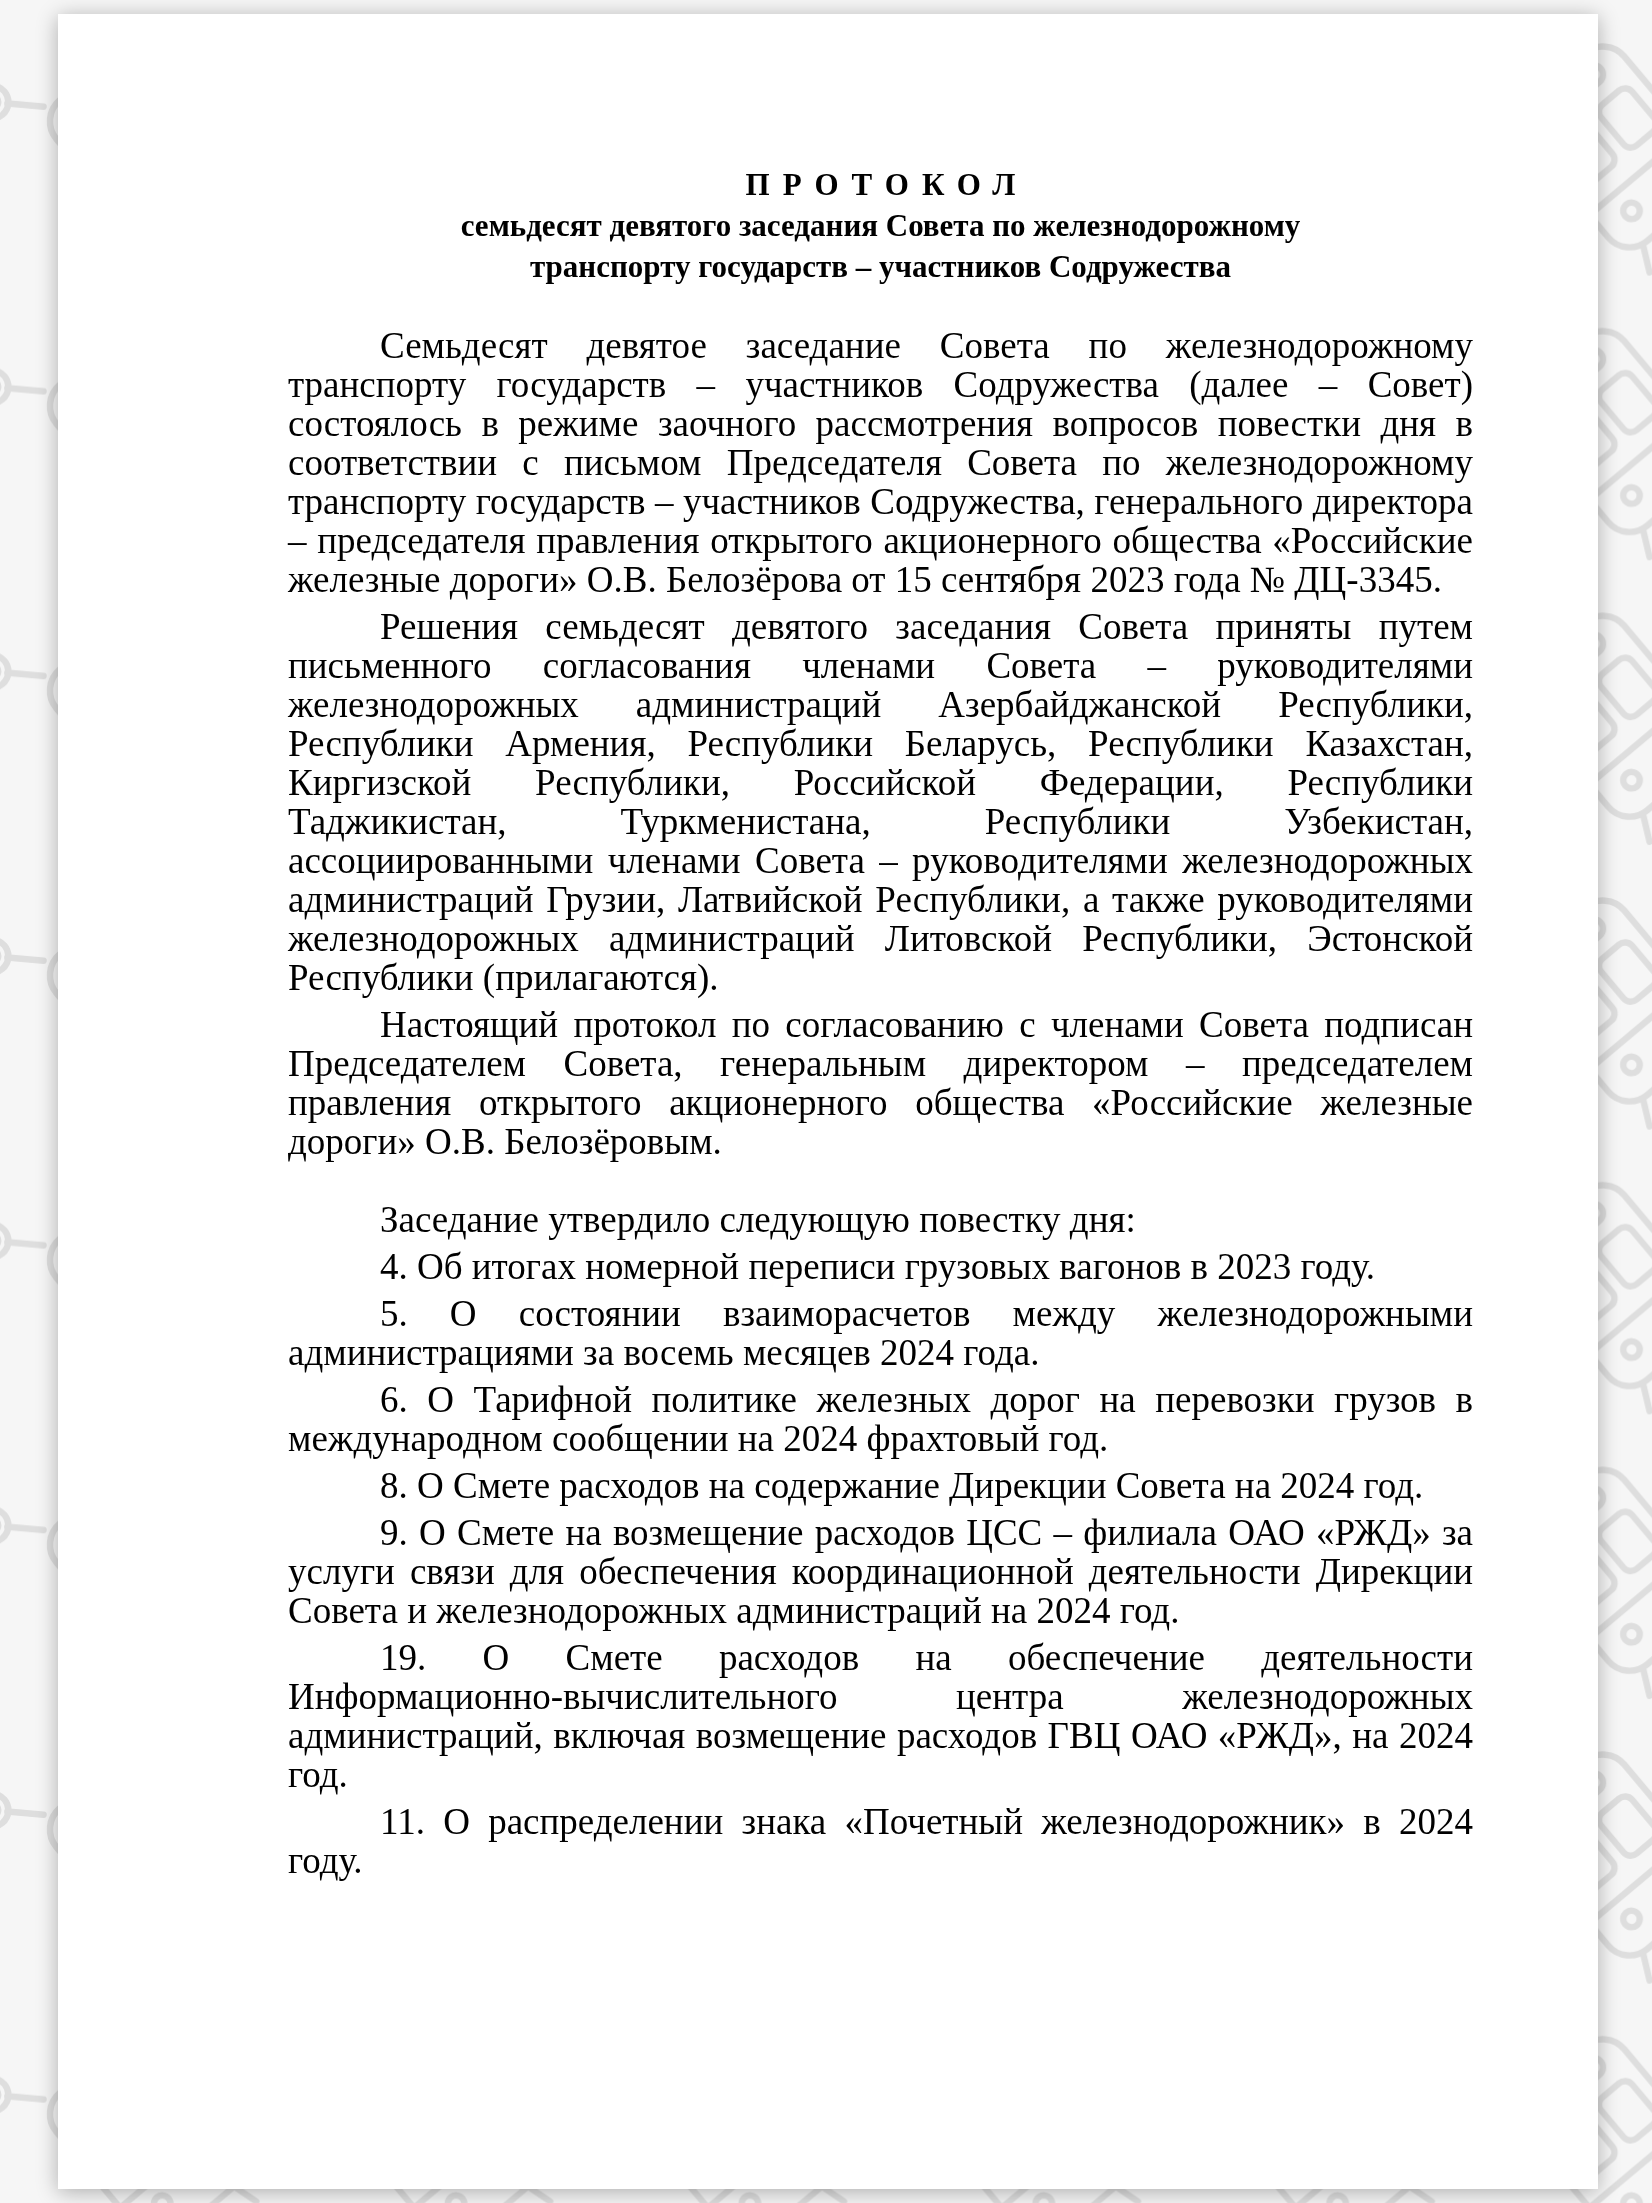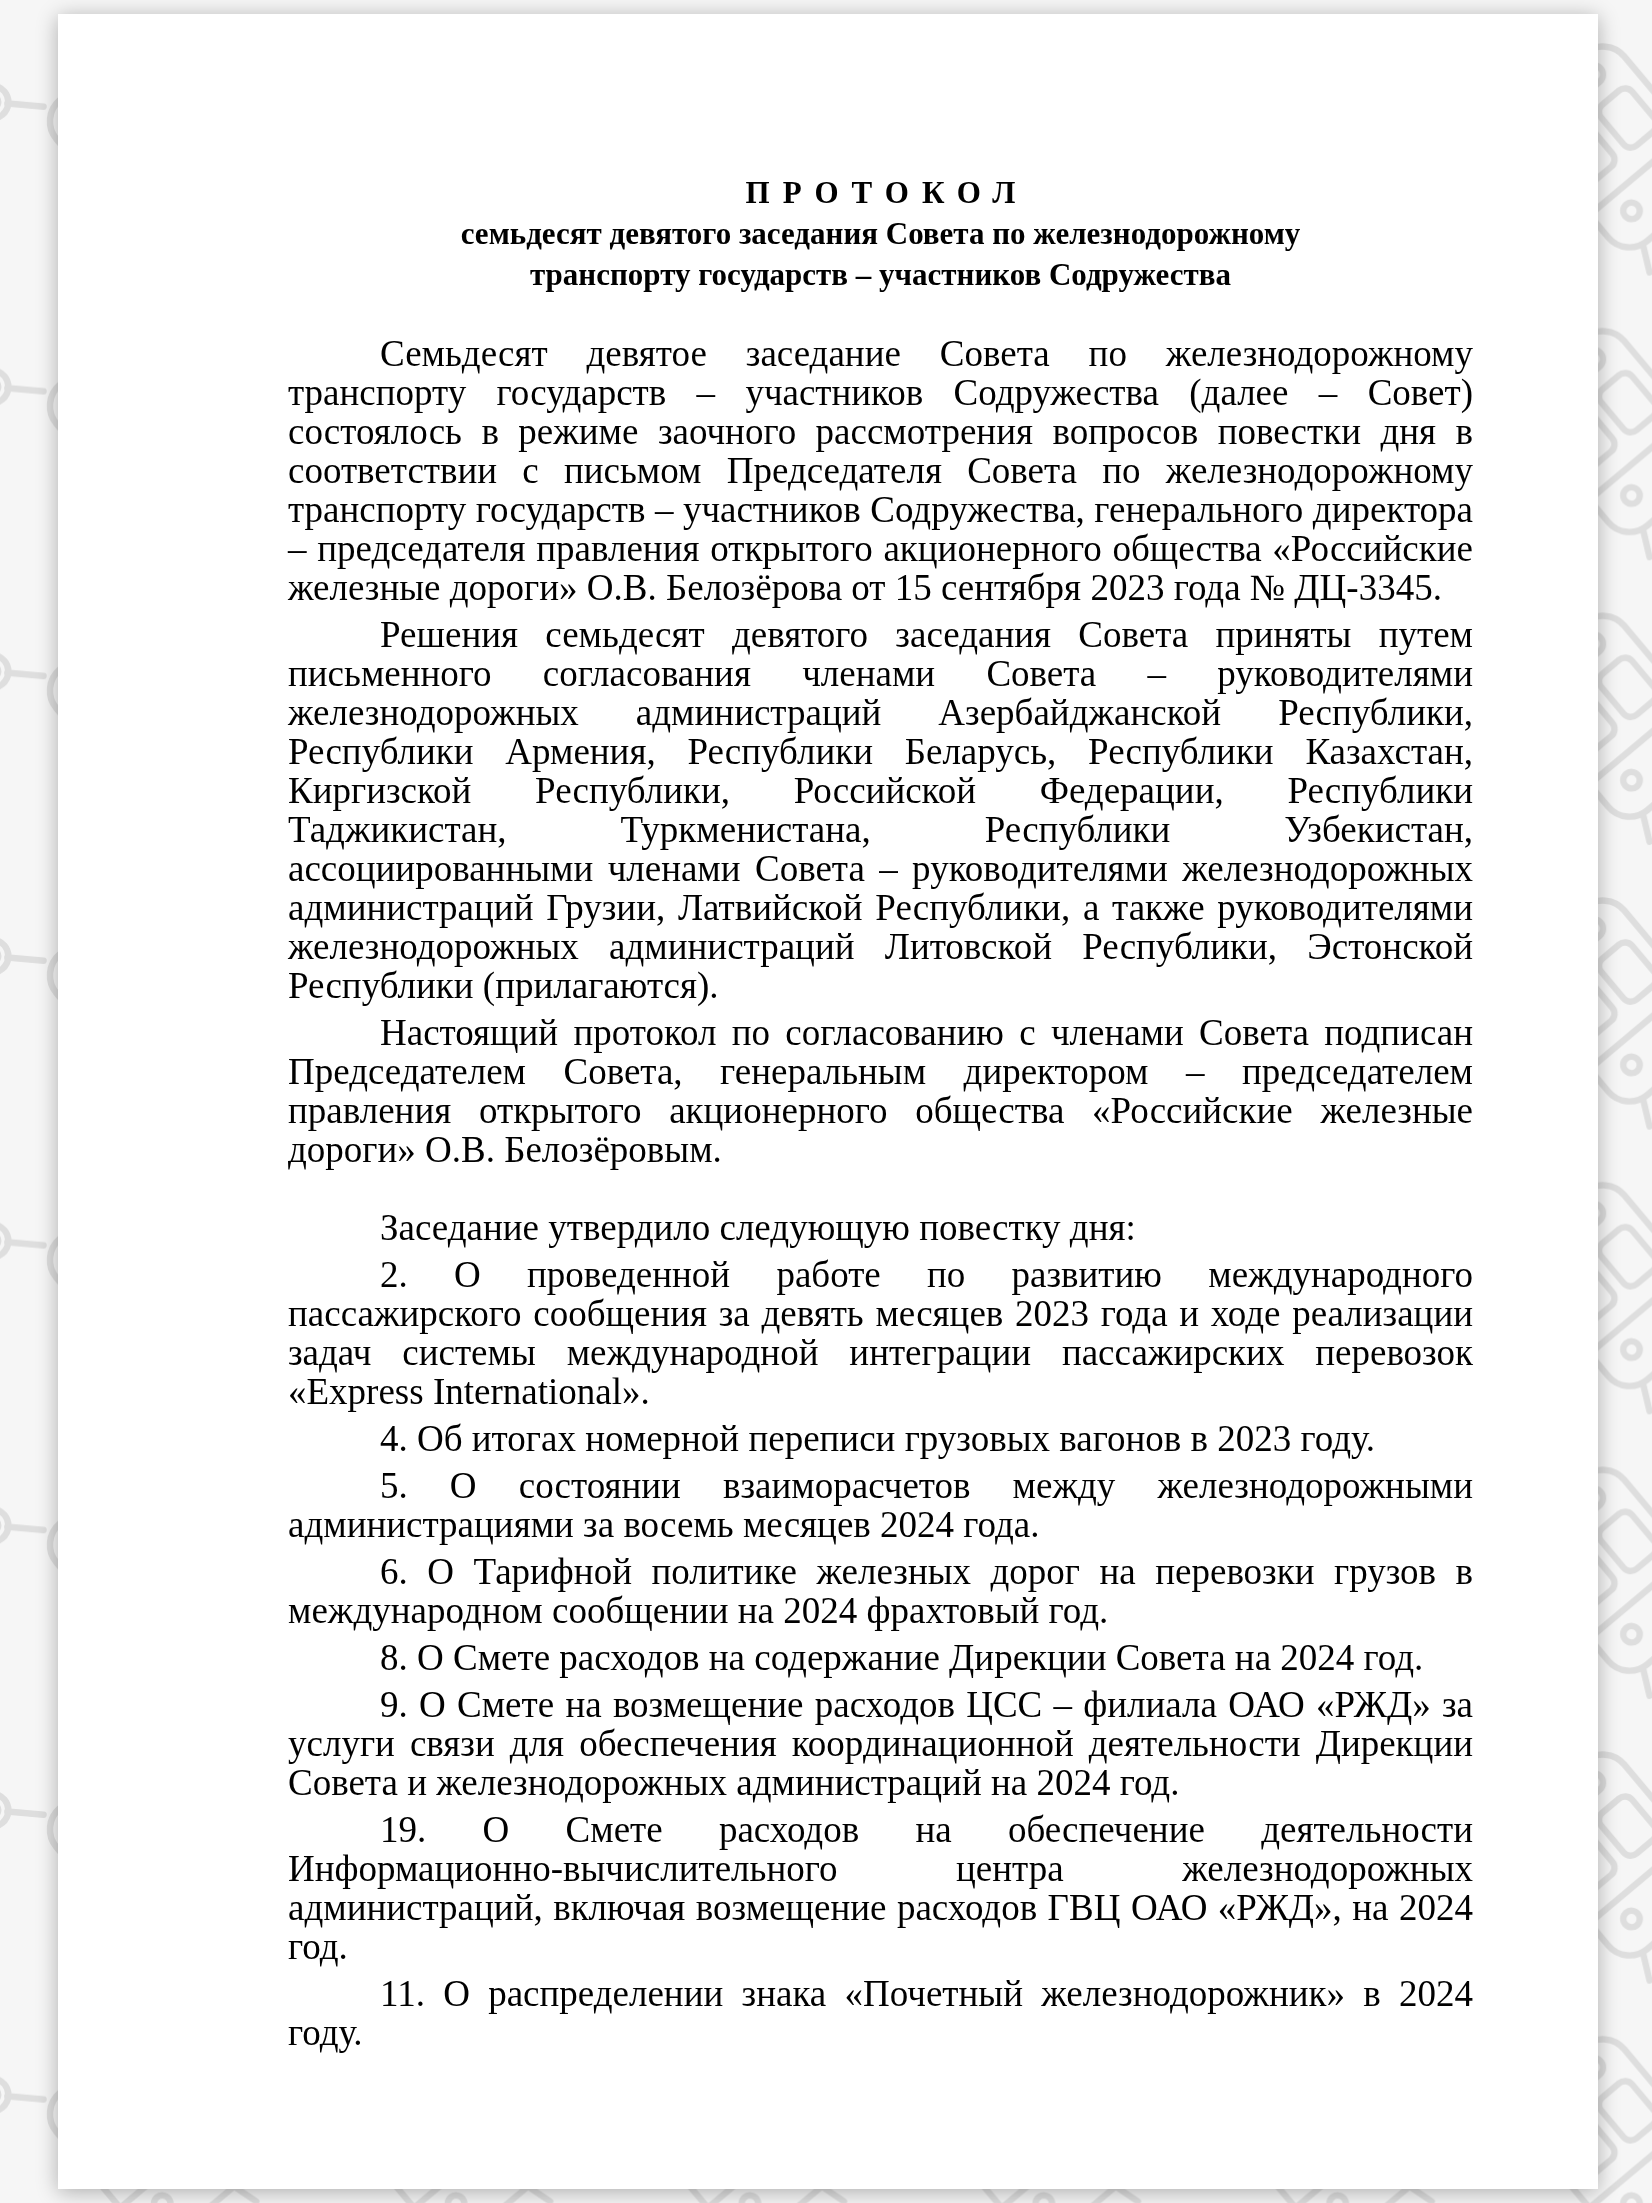--- a/index.html
+++ b/index.html
@@ -38,21 +38,20 @@
   .doc-header {
     text-align: center;
     font-weight: bold;
     font-size: 31px;
     line-height: 41px;
     margin: 0 0 39px 0;
   }
   .doc-header .main-title {
     letter-spacing: 0.42em;
     text-indent: 0.42em; 
-    margin-top: 8px;
   }
   .body-p {
     margin: 8px;
     font-size: 37px;
     line-height: 39px;
     text-align: justify;
     text-indent: 92px;
   }
   .agenda-intro {
     margin-top: 39px;
@@ -95,21 +94,20 @@
     </header>
 
     <p class="body-p">Семьдесят девятое заседание Совета по железнодорожному транспорту государств – участников Содружества (далее – Совет) состоялось в режиме заочного рассмотрения вопросов повестки дня в соответствии с письмом Председателя Совета по железнодорожному транспорту государств – участников Содружества, генерального директора – председателя правления открытого акционерного общества «Российские железные дороги» О.В. Белозёрова от 15 сентября 2023 года № ДЦ-3345.</p>
 
     <p class="body-p">Решения семьдесят девятого заседания Совета приняты путем письменного согласования членами Совета – руководителями железнодорожных администраций Азербайджанской Республики, Республики Армения, Республики Беларусь, Республики Казахстан, Киргизской Республики, Российской Федерации, Республики Таджикистан, Туркменистана, Республики Узбекистан, ассоциированными членами Совета – руководителями железнодорожных администраций Грузии, Латвийской Республики, а также руководителями железнодорожных администраций Литовской Республики, Эстонской Республики (прилагаются).</p>
 
     <p class="body-p">Настоящий протокол по согласованию с членами Совета подписан Председателем Совета, генеральным директором – председателем правления открытого акционерного общества «Российские железные дороги» О.В. Белозёровым.</p>
 
     <p class="body-p agenda-intro">Заседание утвердило следующую повестку дня:</p>
 
-    <p class="body-p">2. О проведенной работе по развитию международного пассажирского сообщения за девять месяцев 2023 года и ходе реализации задач системы международной интеграции пассажирских перевозок «Express International».</p>
     <p class="body-p">4. Об итогах номерной переписи грузовых вагонов в 2023 году.</p>
     <p class="body-p">5. О состоянии взаиморасчетов между железнодорожными администрациями за восемь месяцев 2024 года.</p>
     <p class="body-p">6. О Тарифной политике железных дорог на перевозки грузов в международном сообщении на 2024 фрахтовый год.</p>
     <p class="body-p">8. О Смете расходов на содержание Дирекции Совета на 2024 год.</p>
     <p class="body-p">9. О Смете на возмещение расходов ЦСС – филиала ОАО «РЖД» за услуги связи для обеспечения координационной деятельности Дирекции Совета и железнодорожных администраций на 2024 год.</p>
     <p class="body-p">19. О Смете расходов на обеспечение деятельности Информационно-вычислительного центра железнодорожных администраций, включая возмещение расходов ГВЦ ОАО «РЖД», на 2024 год.</p>
     <p class="body-p">11. О распределении знака «Почетный железнодорожник» в 2024 году.</p>
 
   </div>
 </div>

